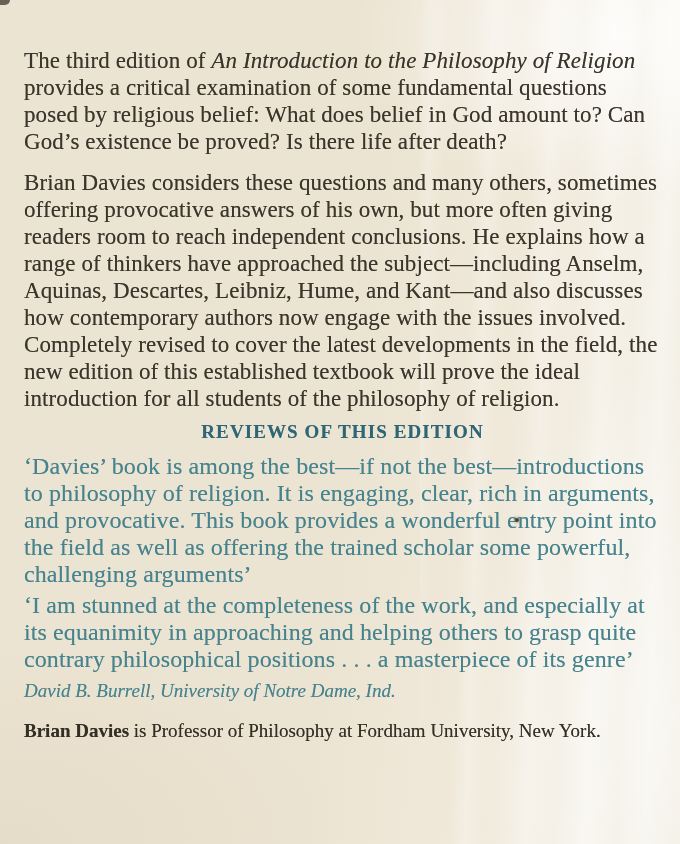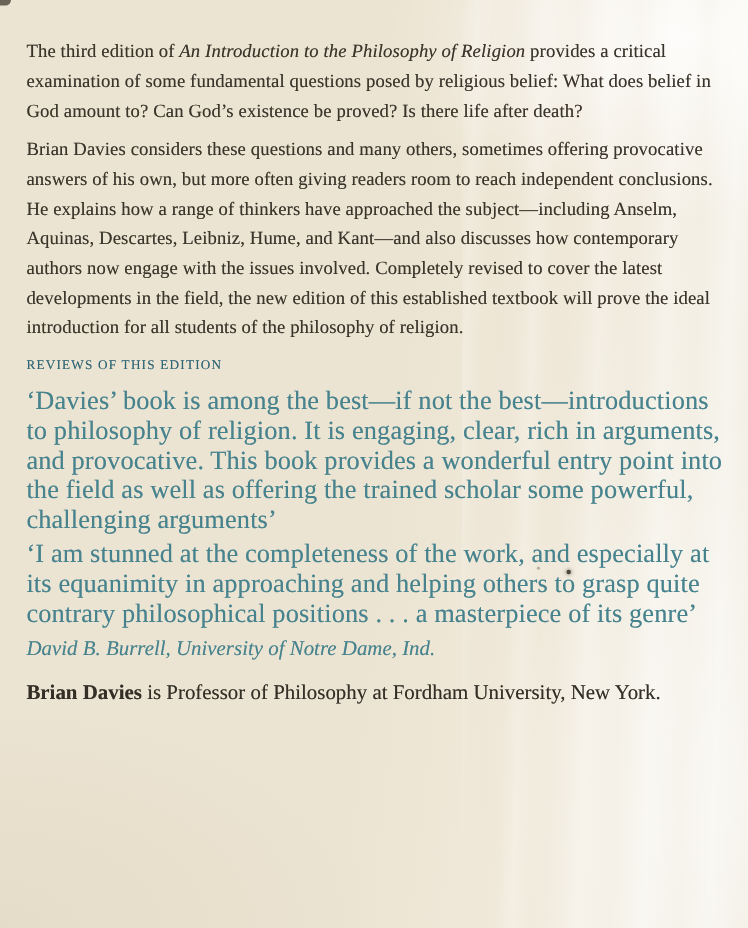--- a/index.html
+++ b/index.html
@@ -43,38 +43,40 @@
   }
   .speck.s1 { left: 515px; top: 518px; width: 4px; height: 4px;
     background: #4a463c; box-shadow: 0 0 3px 1px rgba(120,115,100,0.5); }
   .speck.s2 { left: 488px; top: 515px; width: 3px; height: 3px;
     background: rgba(140,135,120,0.55); }
 
   .text-col { position: relative; width: 637px; }
 
   p { margin: 0; }
   .body-text {
-    font-size: 17px;
+    font-size: 23px;
     line-height: 27px;
     color: #3a352b;
     letter-spacing: 0.1px;
     text-shadow: 0 0 0.6px rgba(58,53,43,0.55);
+    margin-top: 14px;
   }
   .intro { margin-bottom: 8px; }
   .description { margin-bottom: 10px; }
   .book-title { font-style: italic; }
 
   .reviews-heading {
-    font-size: 12px;
+    font-size: 19px;
     line-height: 20px;
-    font-weight: normal;
+    font-weight: bold;
     letter-spacing: 1.1px;
     color: #2f6675;
     margin-bottom: 11px;
     text-shadow: 0 0 0.6px rgba(47,102,117,0.5);
+    text-align: center;
   }
   .review-quote {
     font-size: 24px;
     line-height: 27px;
     color: #47838e;
     letter-spacing: 0.1px;
     margin-bottom: 4px;
     text-shadow: 0 0 0.6px rgba(71,131,142,0.5);
   }
   .attribution {

